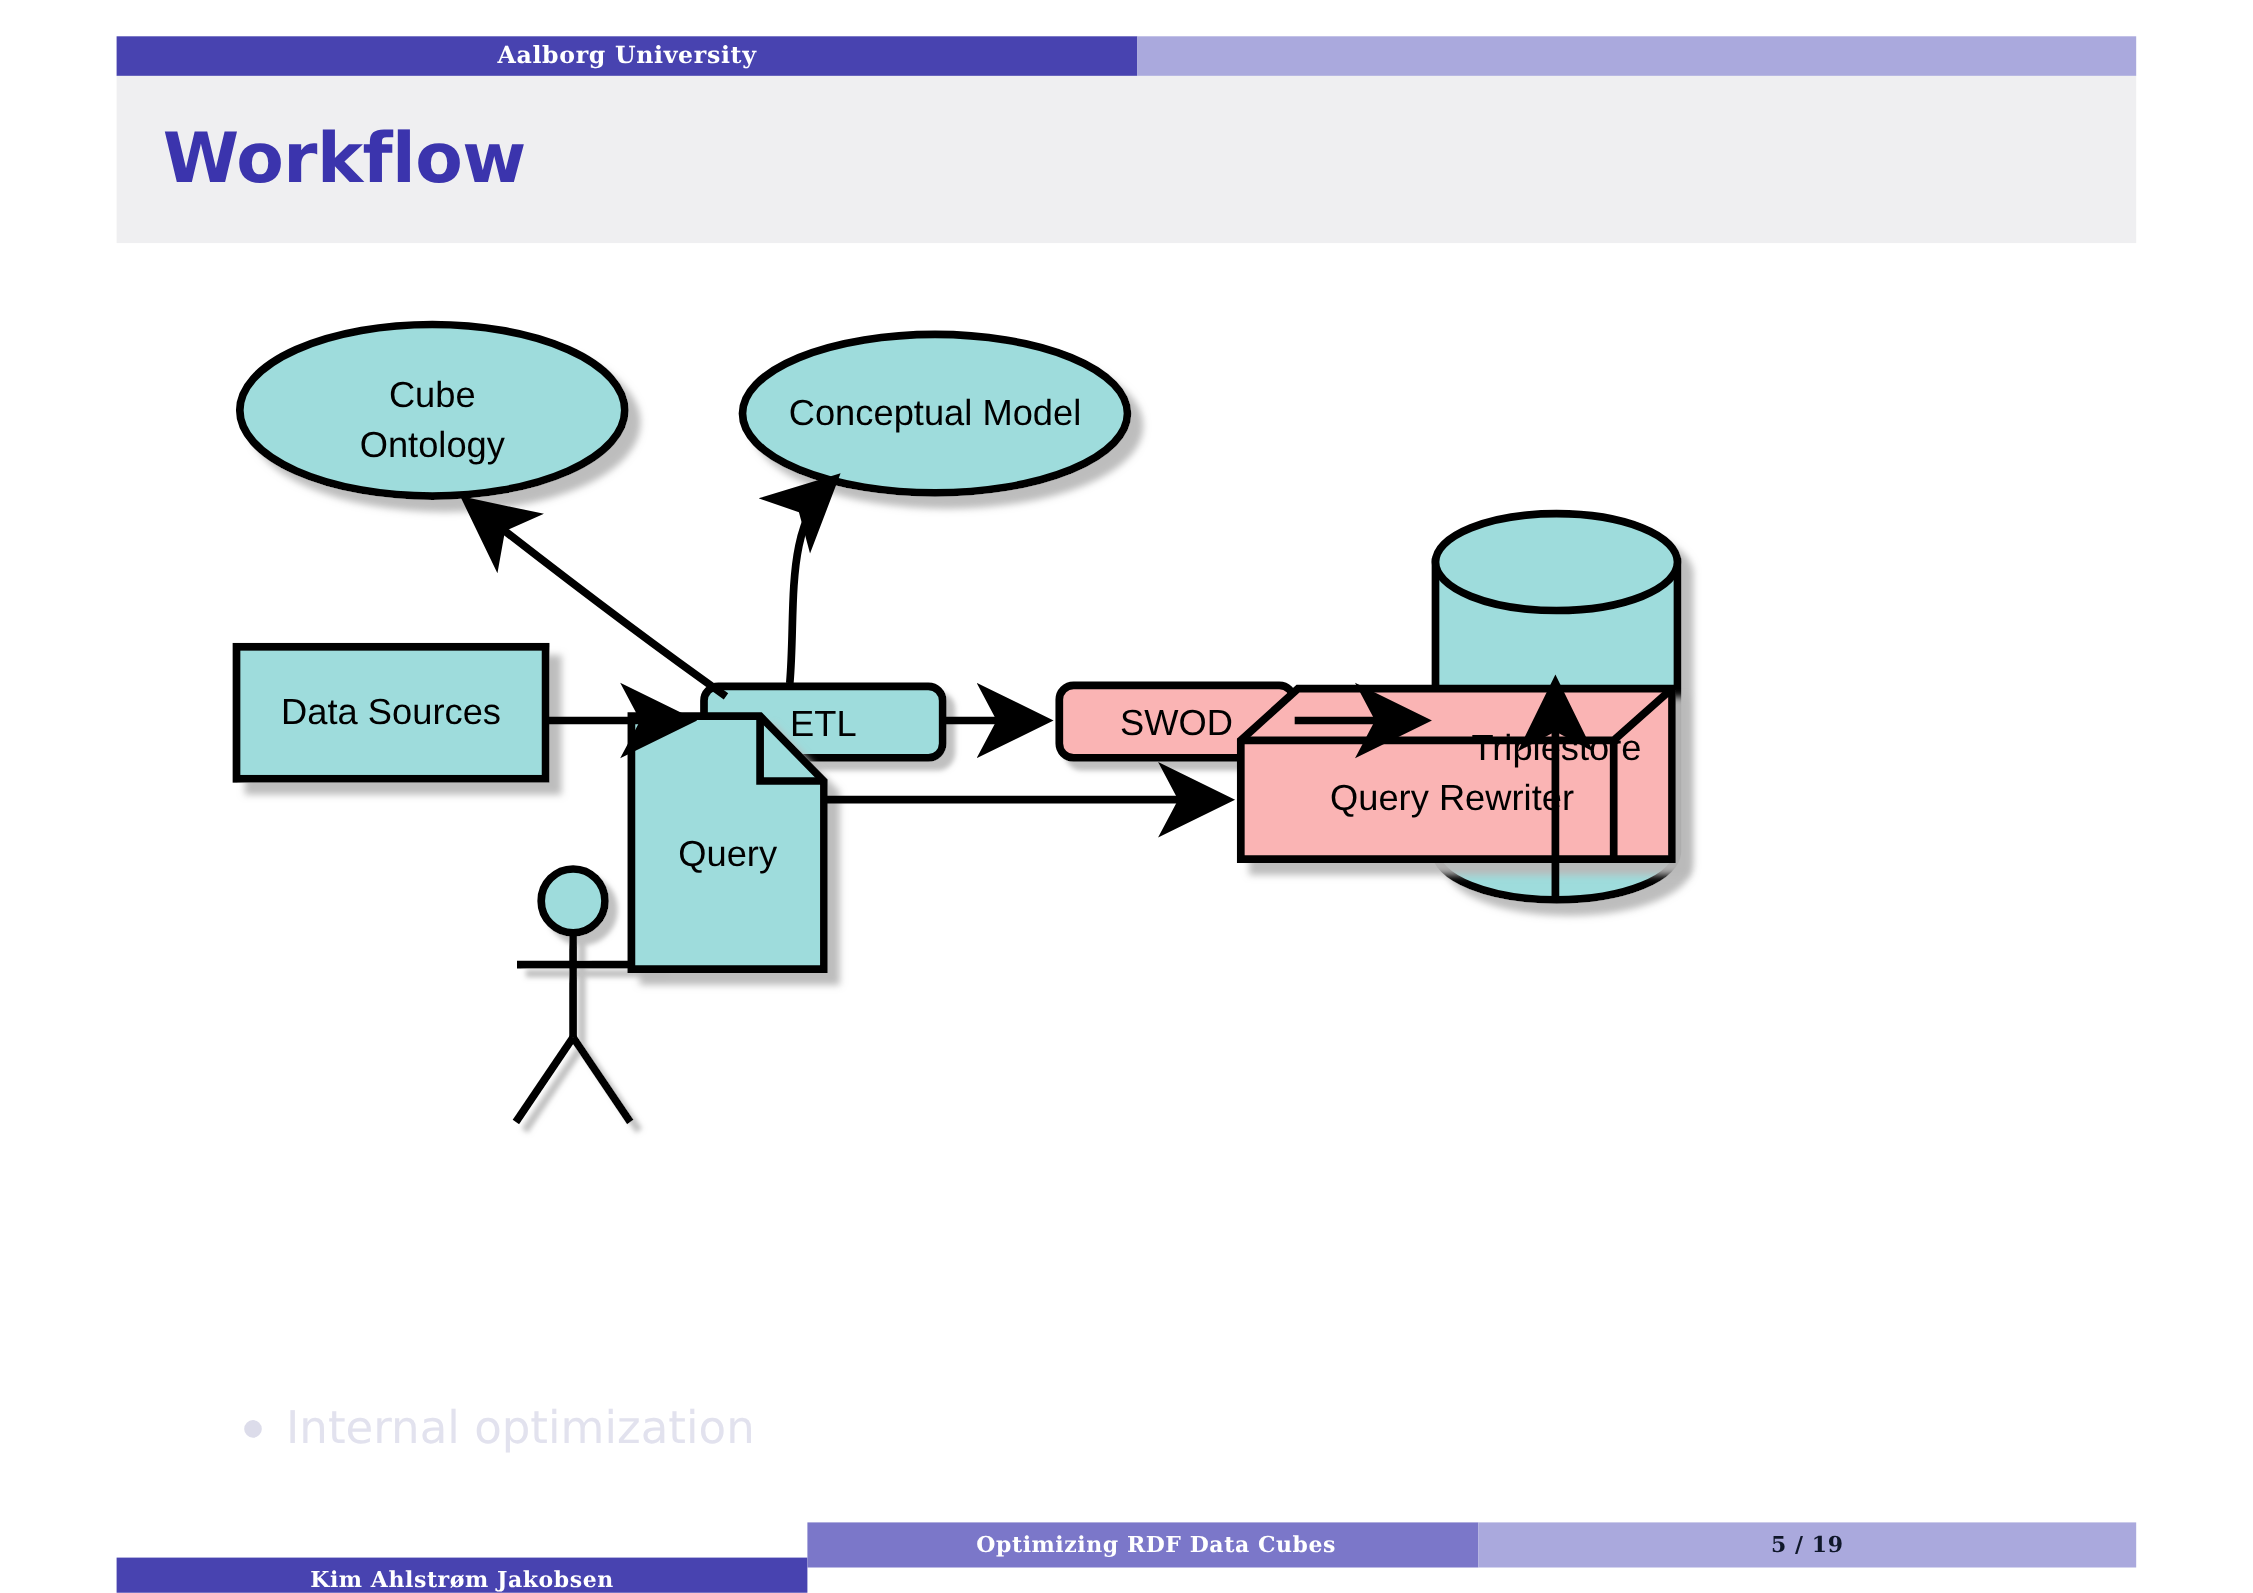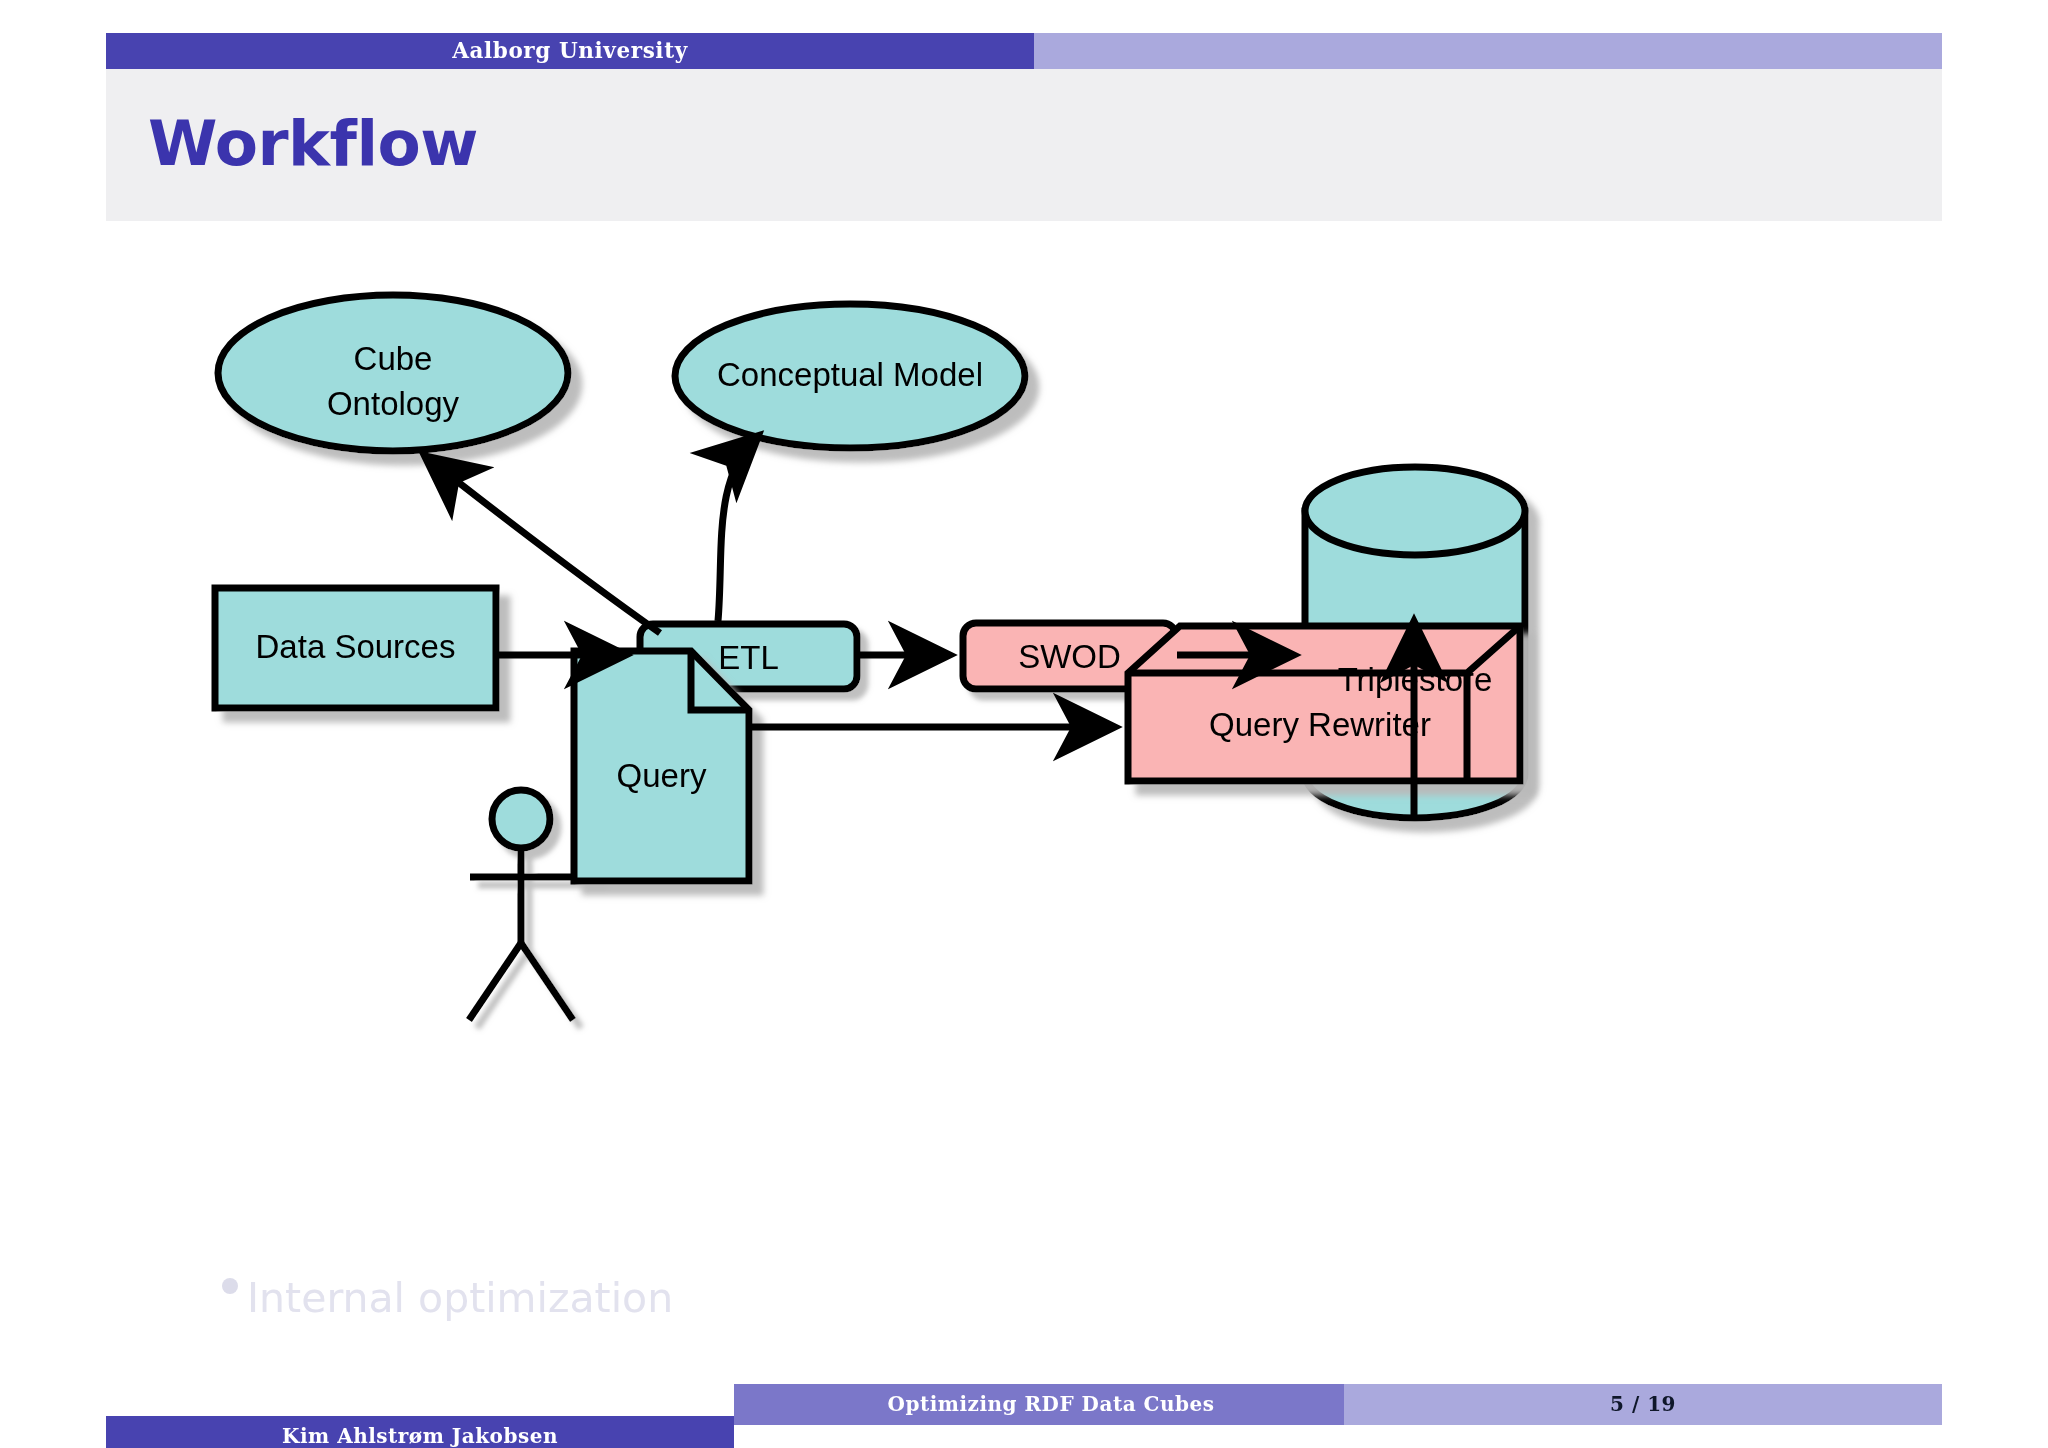--- a/index.html
+++ b/index.html
@@ -82,22 +82,22 @@
     white-space: nowrap;
     text-align: center;
     pointer-events: none;
   }
 
   
   .bullet-row {
     position: absolute;
     left: 222px; top: 1278px;
     display: flex;
-    align-items: flex-start;
-    gap: 9px;
+    align-items: center;
+    gap: 22px;
   }
   .bullet-dot {
     width: 16px; height: 16px;
     border-radius: 50%;
     background: #dcdcea;
     flex: 0 0 auto;
   }
   .bullet-text {
     font-family: "DejaVu Sans", sans-serif;
     font-size: 41px;

